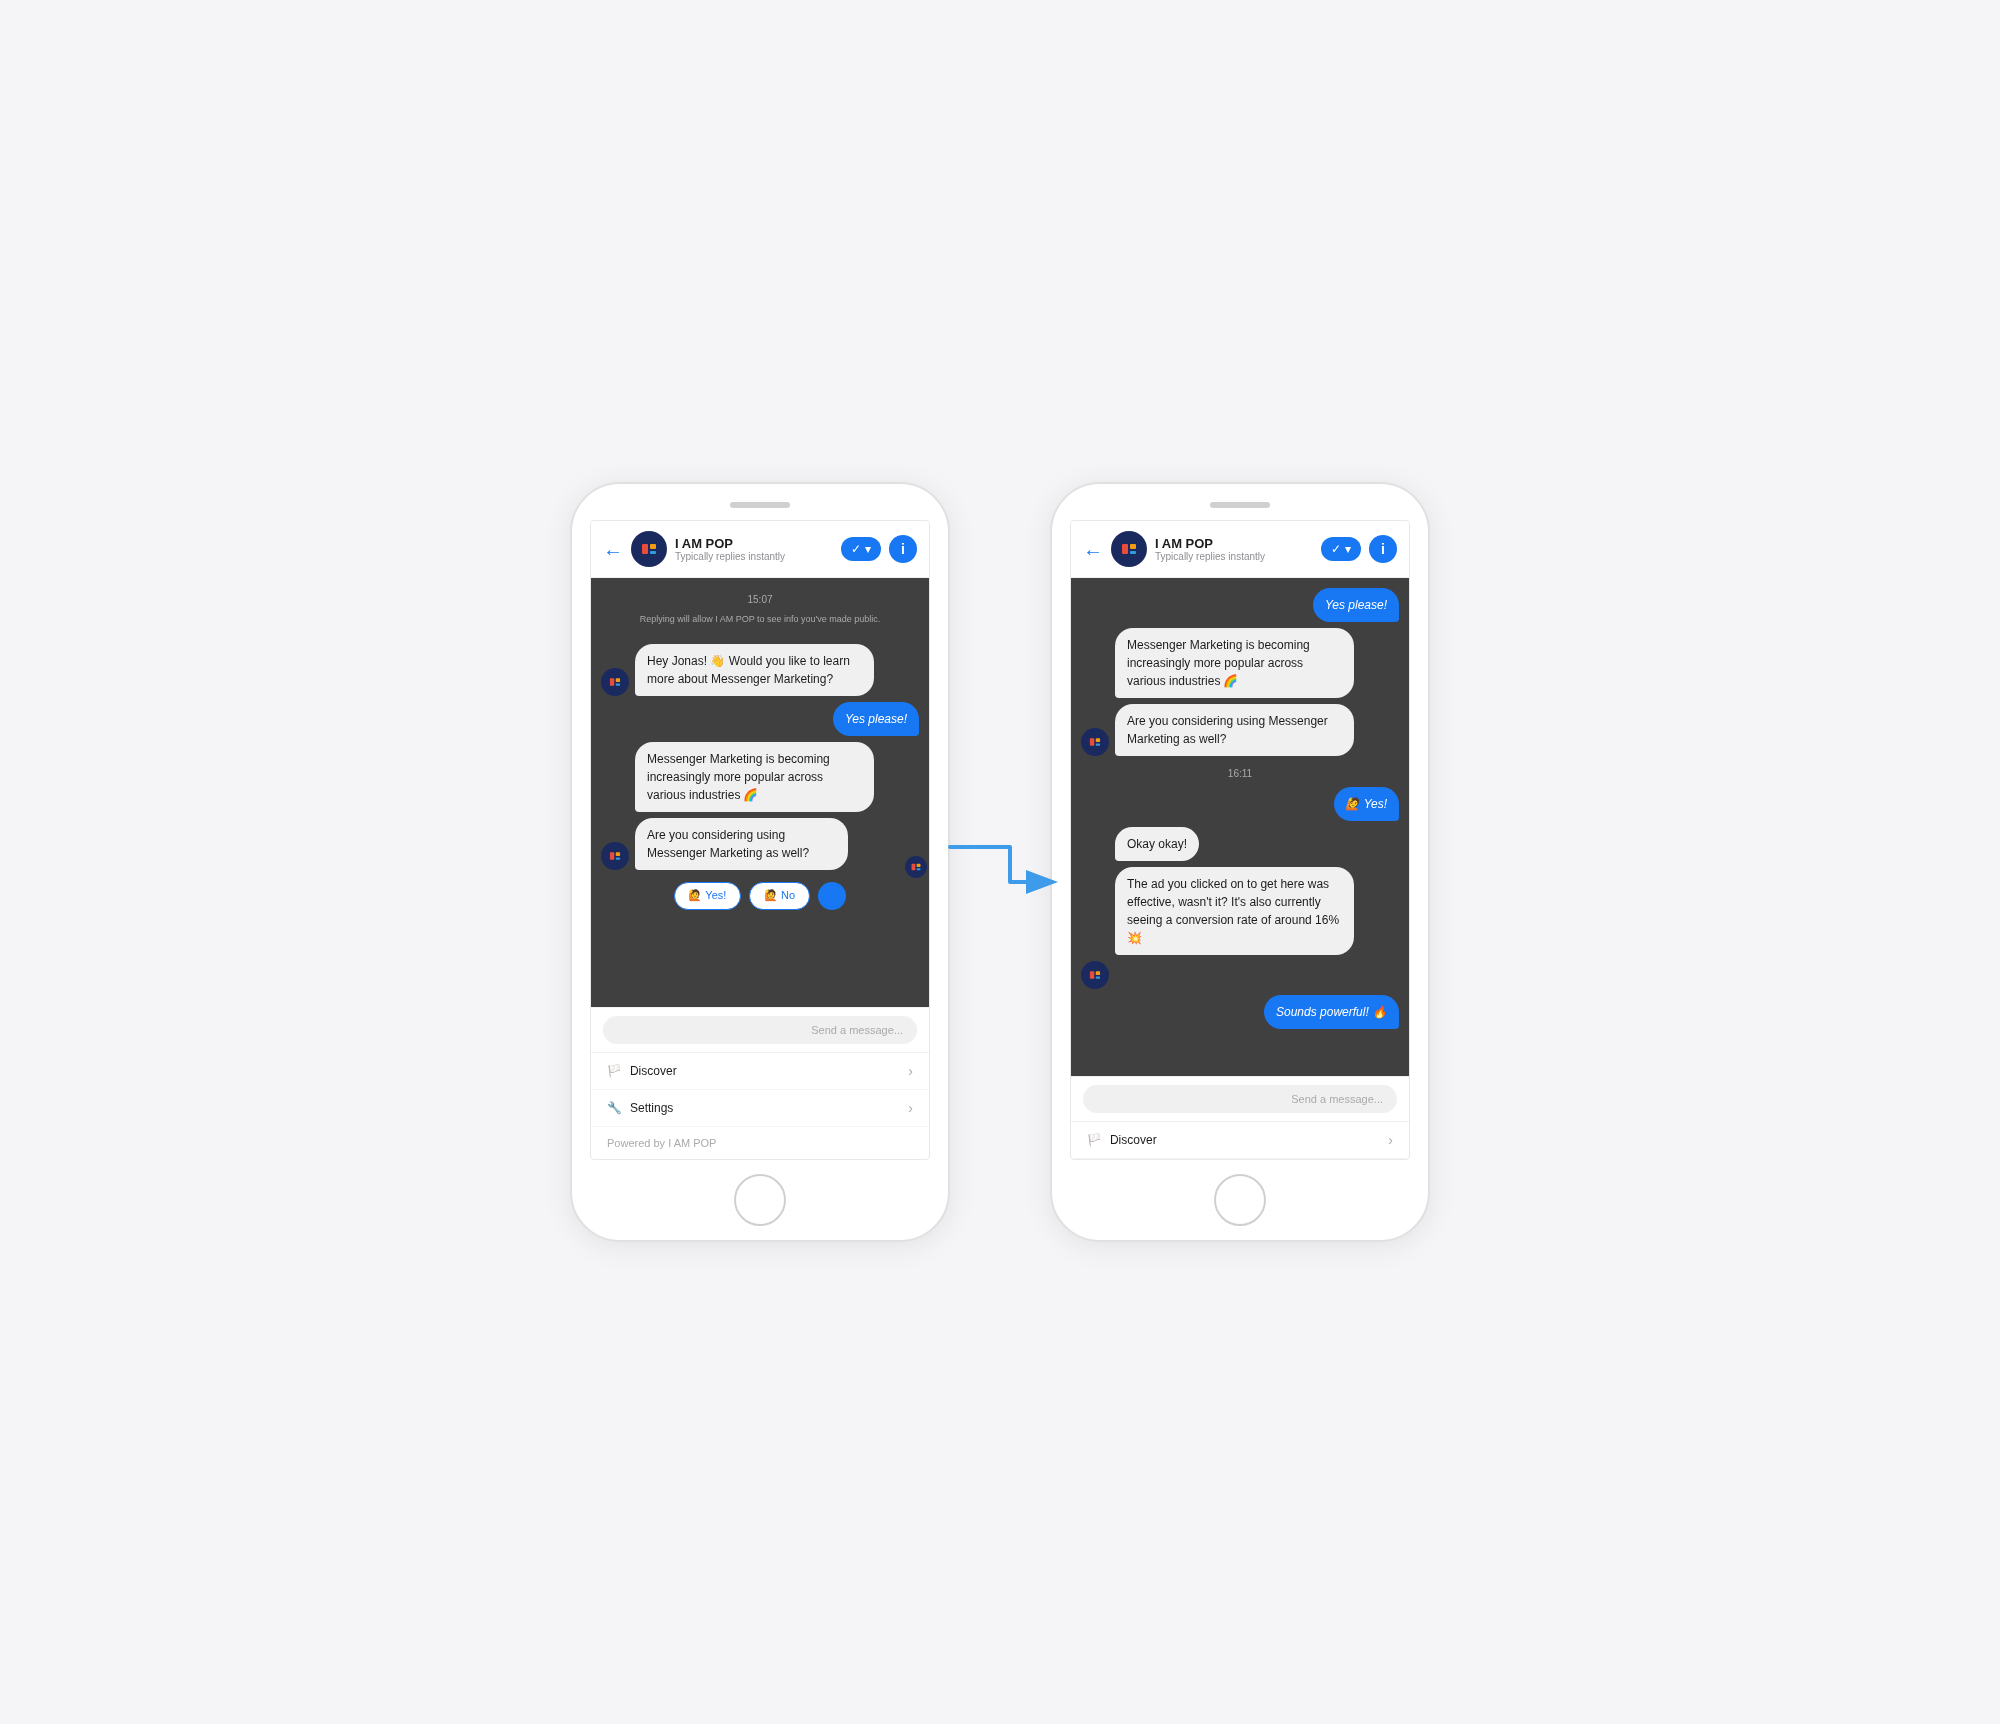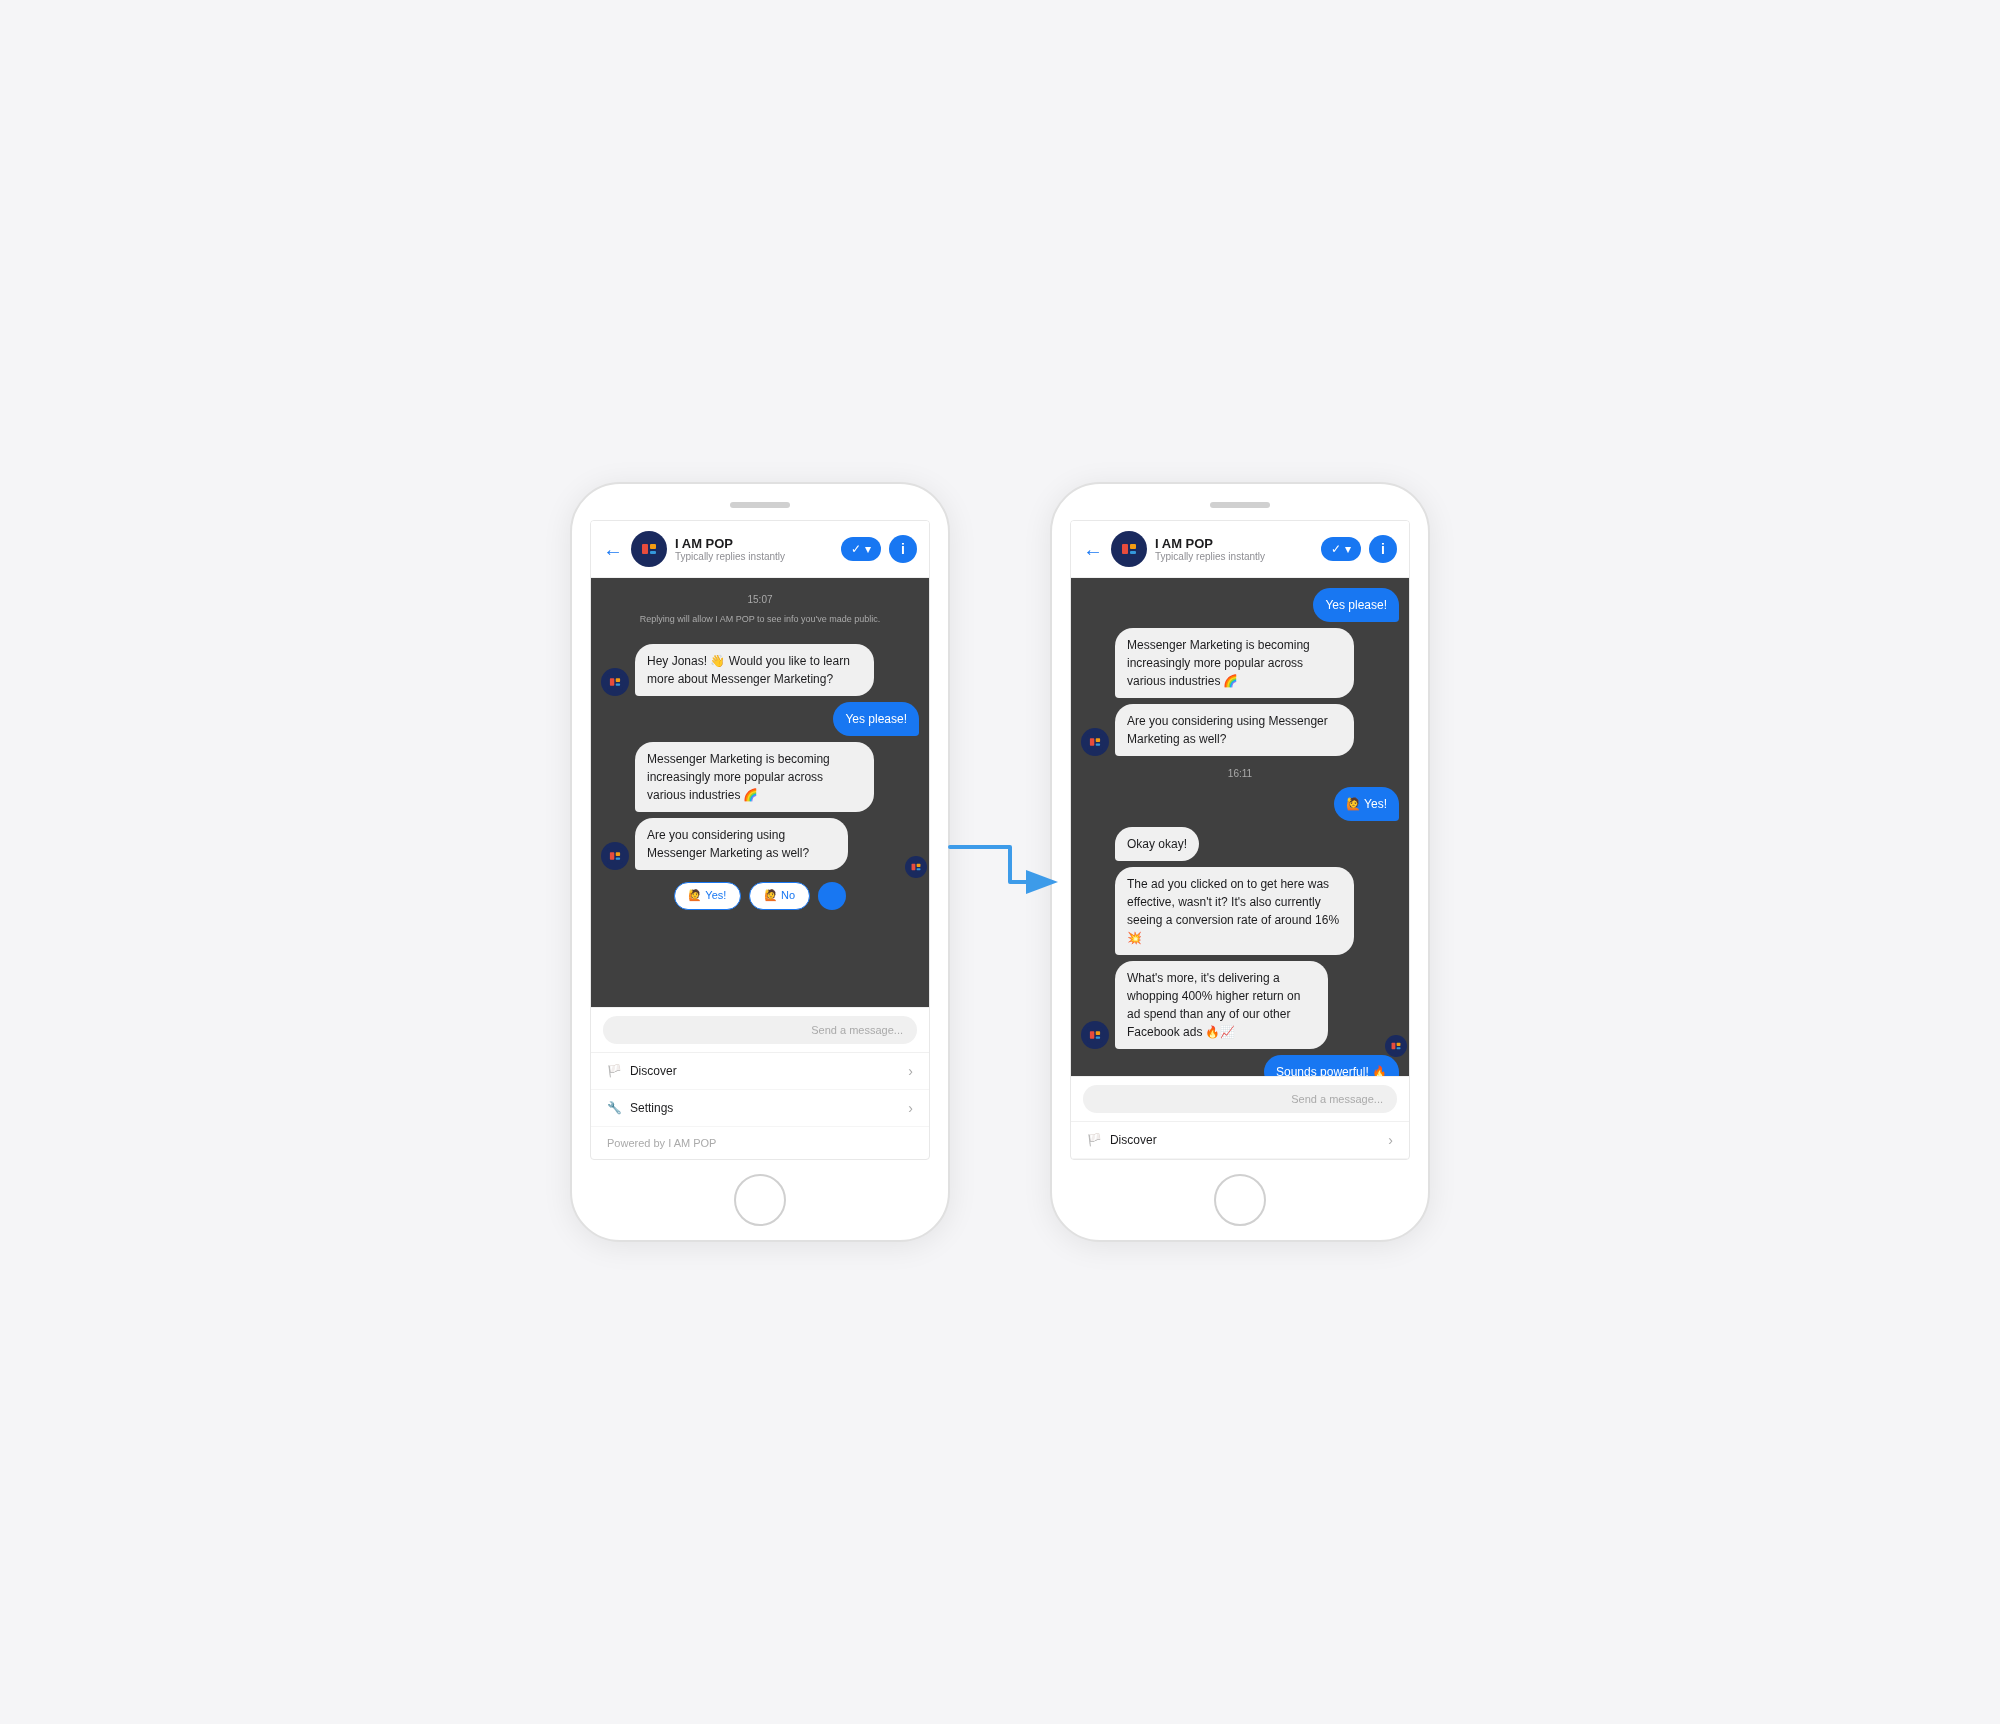--- a/index.html
+++ b/index.html
@@ -199,20 +199,21 @@
 
     .bubble.left-bubble {
       background: #f0f0f0;
       border-bottom-left-radius: 4px;
     }
 
     .bubble.right-bubble {
       background: #1877f2;
       color: #fff;
       border-bottom-right-radius: 4px;
+      font-style: italic;
     }
 
     .quick-replies {
       display: flex;
       justify-content: center;
       gap: 8px;
       margin: 6px 0;
       flex-wrap: wrap;
     }
 
@@ -489,31 +490,20 @@
 
         <div class="msg-row left">
           <div class="msg-avatar">
             <svg width="16" height="16" viewBox="0 0 22 22">
               <rect width="22" height="22" rx="4" fill="#1a2a5e"></rect>
               <rect x="4" y="6" width="6" height="10" rx="1" fill="#e74c3c"></rect>
               <rect x="12" y="6" width="6" height="5" rx="1" fill="#f39c12"></rect>
               <rect x="12" y="13" width="6" height="3" rx="1" fill="#3498db"></rect>
             </svg>
           </div>
-          <div style="position:relative;">
-            <div class="bubble left-bubble">What's more, it's delivering a whopping 400% higher return on ad spend than any of our other Facebook ads 🔥📈</div>
-            <div style="position:absolute; right:-8px; bottom:-8px; width:22px; height:22px; background:#1a2a5e; border-radius:50%; display:flex; align-items:center; justify-content:center;">
-              <svg width="14" height="14" viewBox="0 0 22 22">
-                <rect width="22" height="22" rx="4" fill="#1a2a5e"></rect>
-                <rect x="4" y="6" width="6" height="10" rx="1" fill="#e74c3c"></rect>
-                <rect x="12" y="6" width="6" height="5" rx="1" fill="#f39c12"></rect>
-                <rect x="12" y="13" width="6" height="3" rx="1" fill="#3498db"></rect>
-              </svg>
-            </div>
-          </div>
         </div>
 
         <div class="msg-row right">
           <div class="bubble right-bubble">Sounds powerful! 🔥</div>
         </div>
 
       </div>
 
       <div class="chat-input-area">
         <div class="chat-input" style="color:#aaa;">Send a message...</div>

